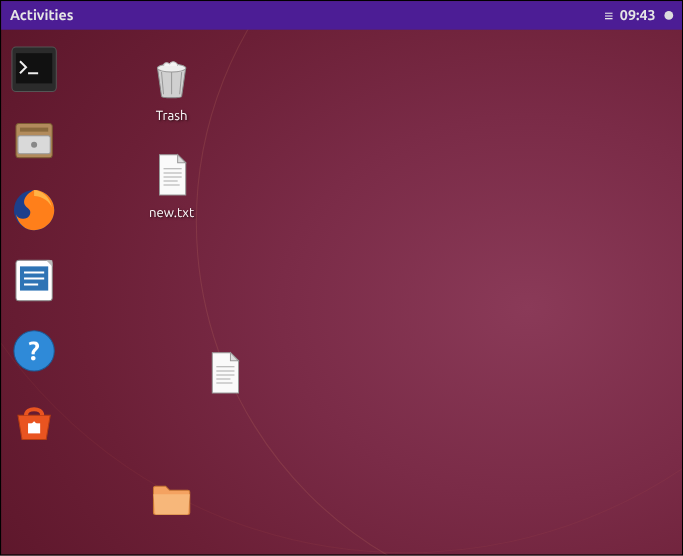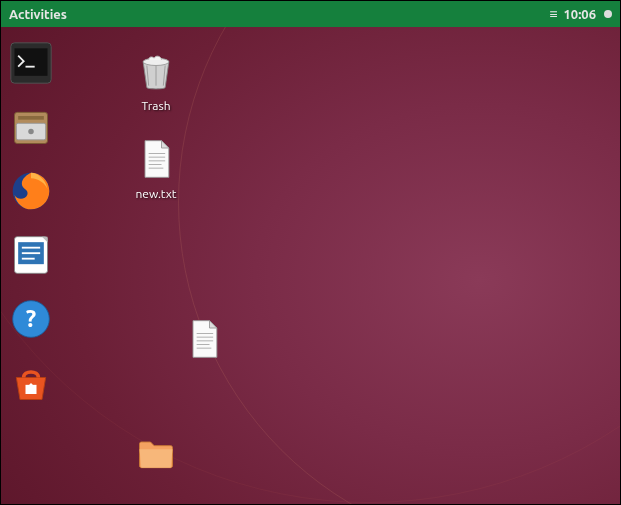--- a/index.html
+++ b/index.html
@@ -27,21 +27,21 @@
     width: 900px; height: 900px;
     border: 1px solid rgba(220,120,90,0.08);
     border-radius: 50%;
     pointer-events: none;
   }
 
   
   .topbar {
     position: absolute; top: 0; left: 0; right: 0;
     height: 26px;
-    background: #15803d;
+    background: #4c1d95;
     color: #e6e6e6;
     display: flex;
     align-items: center;
     padding: 0 8px;
     font-size: 13px;
     font-weight: 600;
     z-index: 5;
   }
   .topbar .spacer { flex: 1; }
   .topbar .sysmenu { display: flex; align-items: center; gap: 6px; font-weight: 600; }
@@ -96,21 +96,21 @@
   }
 </style>
 </head>
 <body>
 
 <div class="topbar">
   <span>Activities</span>
   <span class="spacer"></span>
   <span class="sysmenu">
     <span class="menu-icon">≡</span>
-    <span>10:06</span>
+    <span>09:43</span>
     <span class="dot"></span>
   </span>
 </div>
 
 <div class="dock">
 
   <div class="dock-item">
     <svg viewBox="0 0 48 48">
       <rect x="2" y="2" width="44" height="44" rx="4" fill="#2b2b2b" stroke="#555"></rect>
       <rect x="6" y="8" width="36" height="30" fill="#111"></rect>

